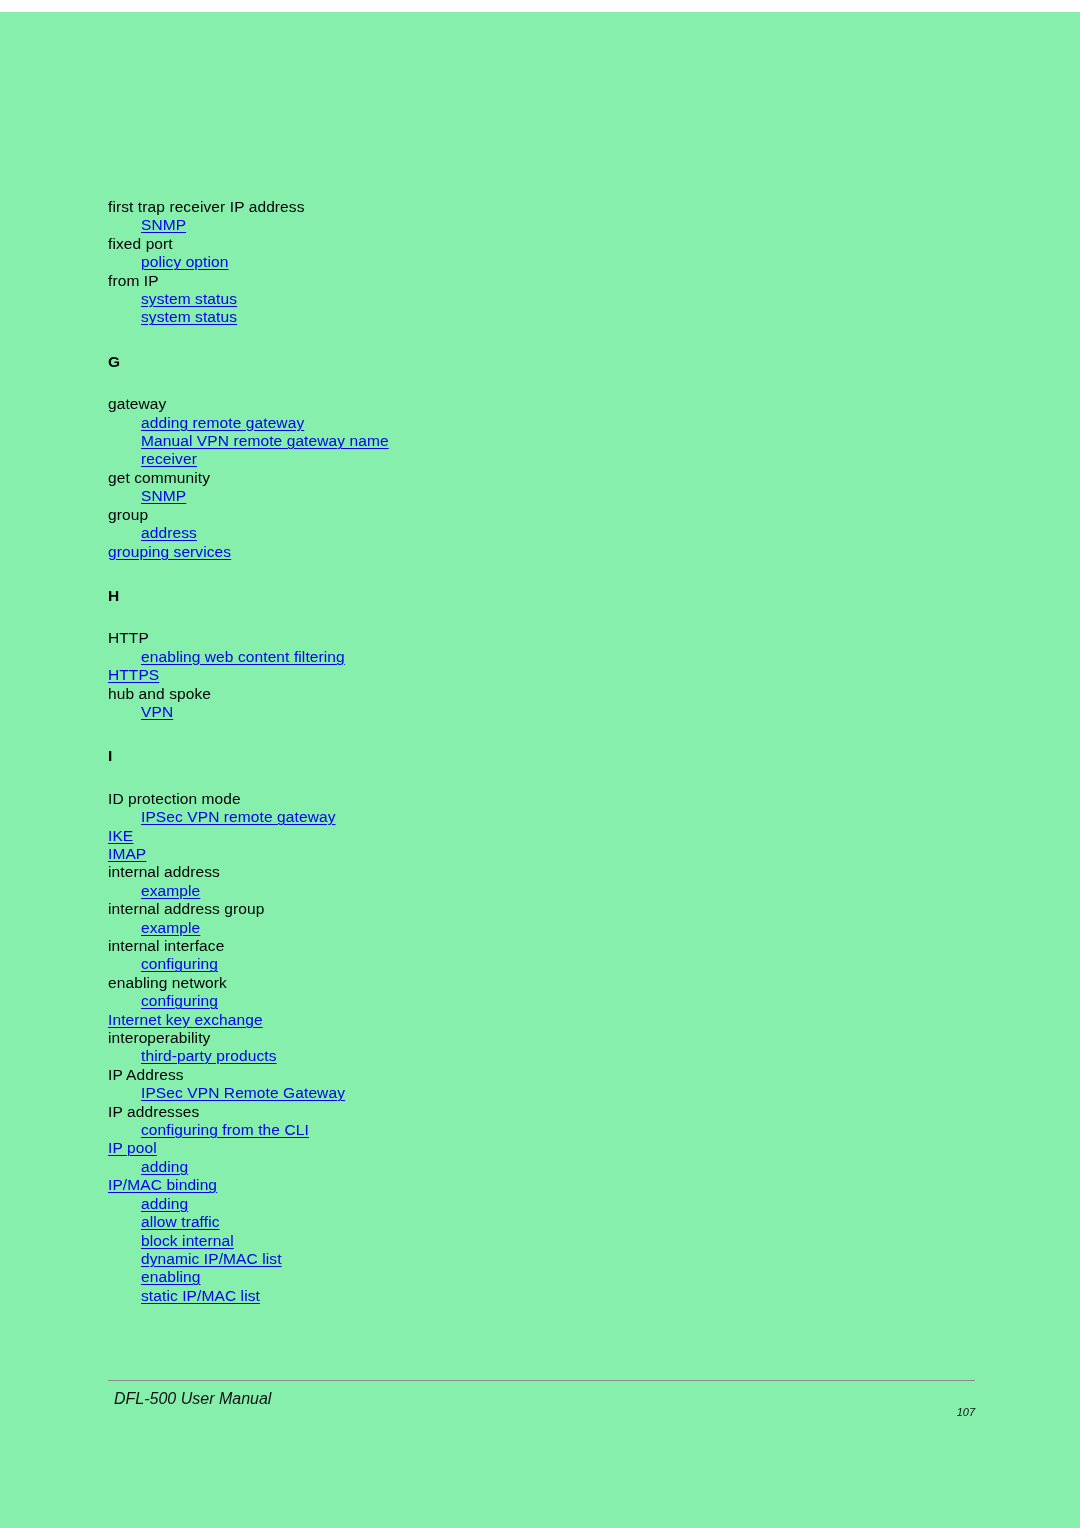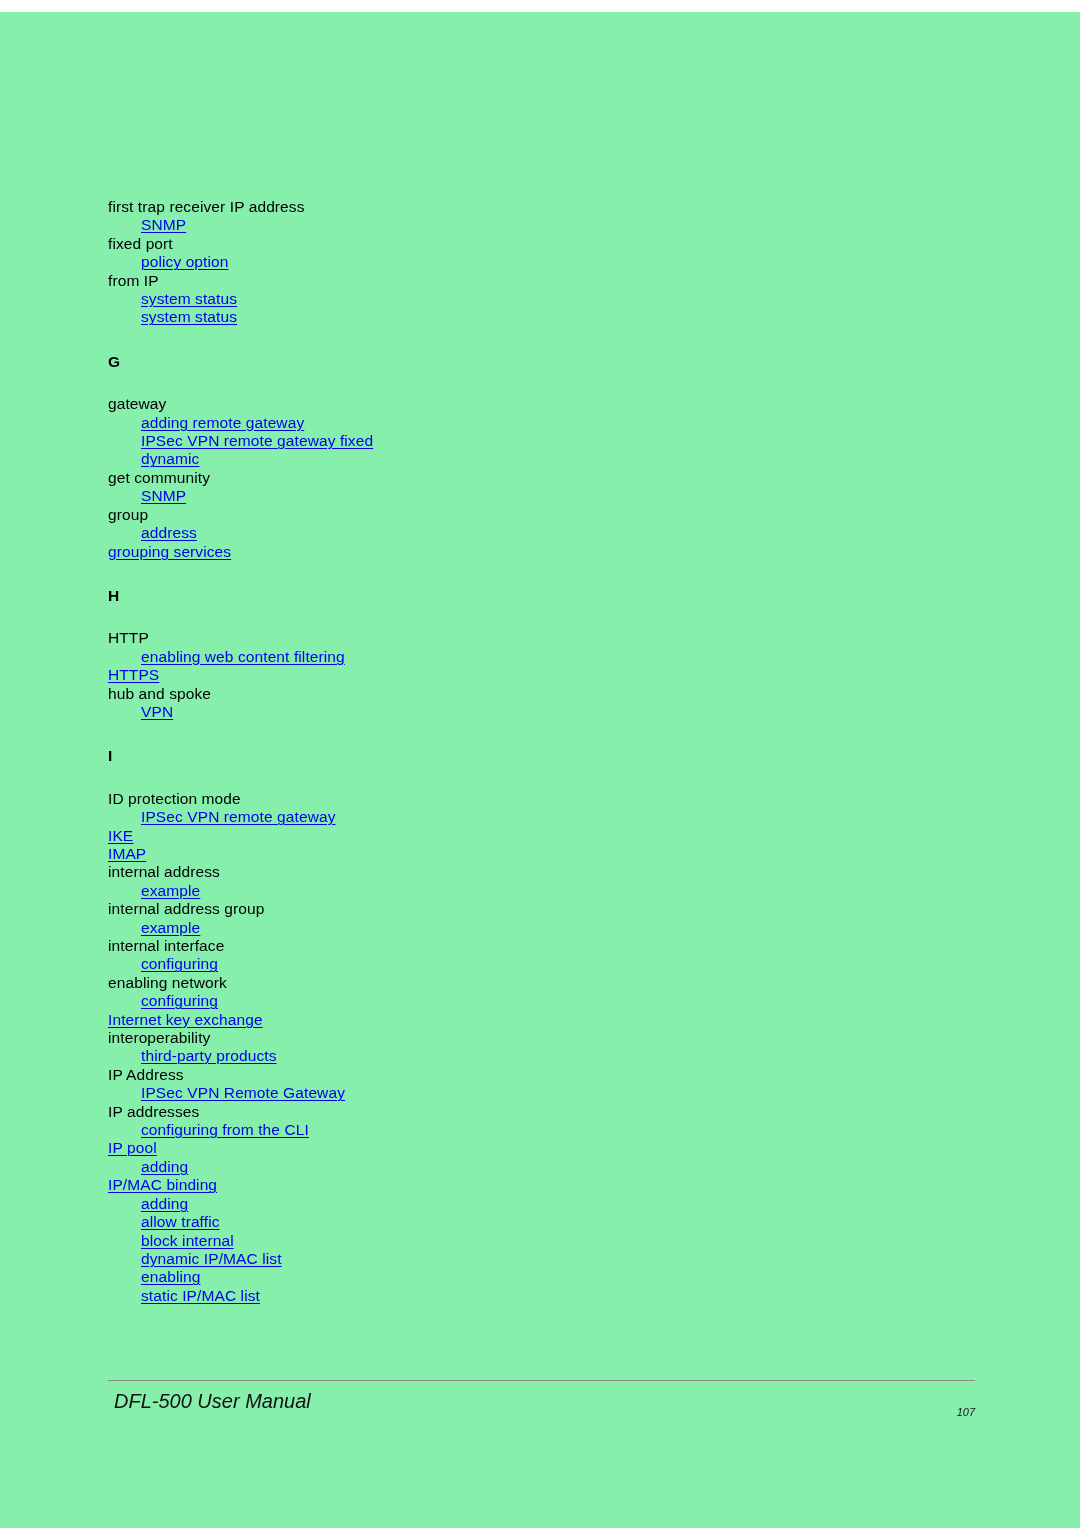--- a/index.html
+++ b/index.html
@@ -81,21 +81,21 @@
     left: 108px;
     top: 1378px;
     width: 867px;
     height: 40px;
   }
 
   #footer-title {
     position: absolute;
     left: 6px;
     top: 0px;
-    font-size: 20px;
+    font-size: 16px;
     font-style: italic;
     font-weight: normal;
     color: #111111;
     white-space: nowrap;
   }
 
   #footer-page {
     position: absolute;
     right: 0px;
     top: 16px;
@@ -116,22 +116,22 @@
       <div class="entry main"><span>fixed port</span></div>
       <div class="entry sub"><span class="link">policy option</span></div>
       <div class="entry main"><span>from IP</span></div>
       <div class="entry sub"><span class="link">system status</span></div>
       <div class="entry sub"><span class="link">system status</span></div>
       <div class="gap-before-letter"></div>
       <div class="section-letter">G</div>
       <div class="gap-after-letter"></div>
       <div class="entry main"><span>gateway</span></div>
       <div class="entry sub"><span class="link">adding remote gateway</span></div>
-      <div class="entry sub"><span class="link">IPSec VPN remote gateway fixed</span></div>
-      <div class="entry sub"><span class="link">dynamic</span></div>
+      <div class="entry sub"><span class="link">Manual VPN remote gateway name</span></div>
+      <div class="entry sub"><span class="link">receiver</span></div>
       <div class="entry main"><span>get community</span></div>
       <div class="entry sub"><span class="link">SNMP</span></div>
       <div class="entry main"><span>group</span></div>
       <div class="entry sub"><span class="link">address</span></div>
       <div class="entry main"><span class="link">grouping services</span></div>
       <div class="gap-before-letter"></div>
       <div class="section-letter">H</div>
       <div class="gap-after-letter"></div>
       <div class="entry main"><span>HTTP</span></div>
       <div class="entry sub"><span class="link">enabling web content filtering</span></div>

